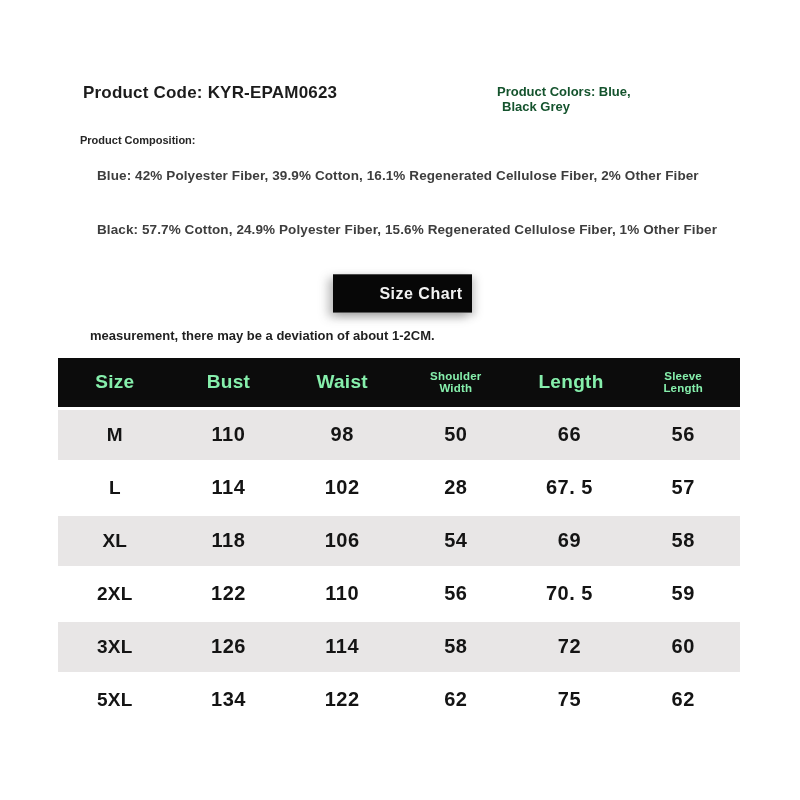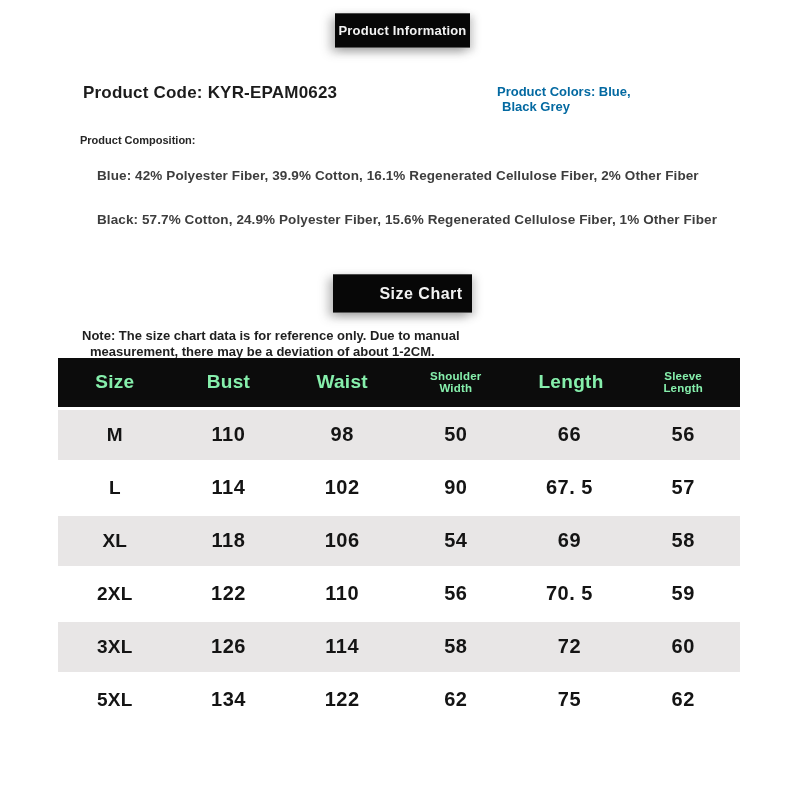--- a/index.html
+++ b/index.html
@@ -20,34 +20,34 @@
   }
   .badge-product-info { left:335px; top:13px; width:135px; height:35px; font-size:13px; letter-spacing:0.2px; }
   .badge-size-chart  { left:333px; top:274px; width:139px; height:39px; font-size:16px; letter-spacing:0.5px;padding-left:37px; }
 
   .product-code {
     position:absolute; left:83px; top:83px;
     font-size:17px; font-weight:bold; color:#1c1c1c; letter-spacing:0.2px;
   }
   .product-colors {
     position:absolute; left:497px; top:84px;
-    font-size:13px; font-weight:bold; color:#0369a1; line-height:15px;
+    font-size:13px; font-weight:bold; color:#14532d; line-height:15px;
   }
   .product-colors .line2 { padding-left:5px; }
 
   .comp-label {
     position:absolute; left:80px; top:134px;
     font-size:11px; font-weight:bold; color:#262626;
   }
   .comp-line {
     position:absolute; left:97px; white-space:nowrap;
     font-size:13.5px; font-weight:bold; color:#3d3d3d; letter-spacing:0.1px;
   }
   .comp-blue  { top:168px; }
-  .comp-black { top:212px; }
+  .comp-black { top:222px; }
 
   .note {
     position:absolute; left:82px; top:328px;
     font-size:13px; font-weight:bold; color:#1f1f1f; line-height:15.5px;
   }
   .note .line2 { padding-left:8px; }
 
   
   table.size-table {
     position:absolute; left:58px; top:358px; width:682px;
@@ -68,41 +68,37 @@
   }
   table.size-table td:first-child { font-size:19px; letter-spacing:0.3px; }
   table.size-table tbody tr:nth-child(odd) td  { background:#e8e6e6; }
   table.size-table tbody tr:nth-child(even) td { background:#ffffff; }
 </style>
 </head>
 <body>
 
 <div class="stage">
 
-  <div class="badge badge-product-info">
-    <span>Product Information</span>
-  </div>
 
   <div class="product-code">Product Code: KYR-EPAM0623</div>
 
   <div class="product-colors">
     <div class="line1">Product Colors: Blue,</div>
     <div class="line2">Black Grey</div>
   </div>
 
   <div class="comp-label">Product Composition:</div>
   <div class="comp-line comp-blue">Blue: 42% Polyester Fiber, 39.9% Cotton, 16.1% Regenerated Cellulose Fiber, 2% Other Fiber</div>
   <div class="comp-line comp-black">Black: 57.7% Cotton, 24.9% Polyester Fiber, 15.6% Regenerated Cellulose Fiber, 1% Other Fiber</div>
 
   <div class="badge badge-size-chart">
     <span>Size Chart</span>
   </div>
 
   <div class="note">
-    <div class="line1">Note: The size chart data is for reference only. Due to manual</div>
     <div class="line2">measurement, there may be a deviation of about 1-2CM.</div>
   </div>
 
   <table class="size-table">
     <thead>
       <tr>
         <th><span class="wrap">Size</span></th>
         <th><span class="wrap">Bust</span></th>
         <th><span class="wrap">Waist</span></th>
         <th class="col-small"><span class="wrap">Shoulder Width</span></th>
@@ -116,21 +112,21 @@
           <td>110</td>
           <td>98</td>
           <td>50</td>
           <td>66</td>
           <td>56</td>
         </tr>
         <tr>
           <td>L</td>
           <td>114</td>
           <td>102</td>
-          <td>90</td>
+          <td>28</td>
           <td>67. 5</td>
           <td>57</td>
         </tr>
         <tr>
           <td>XL</td>
           <td>118</td>
           <td>106</td>
           <td>54</td>
           <td>69</td>
           <td>58</td>

